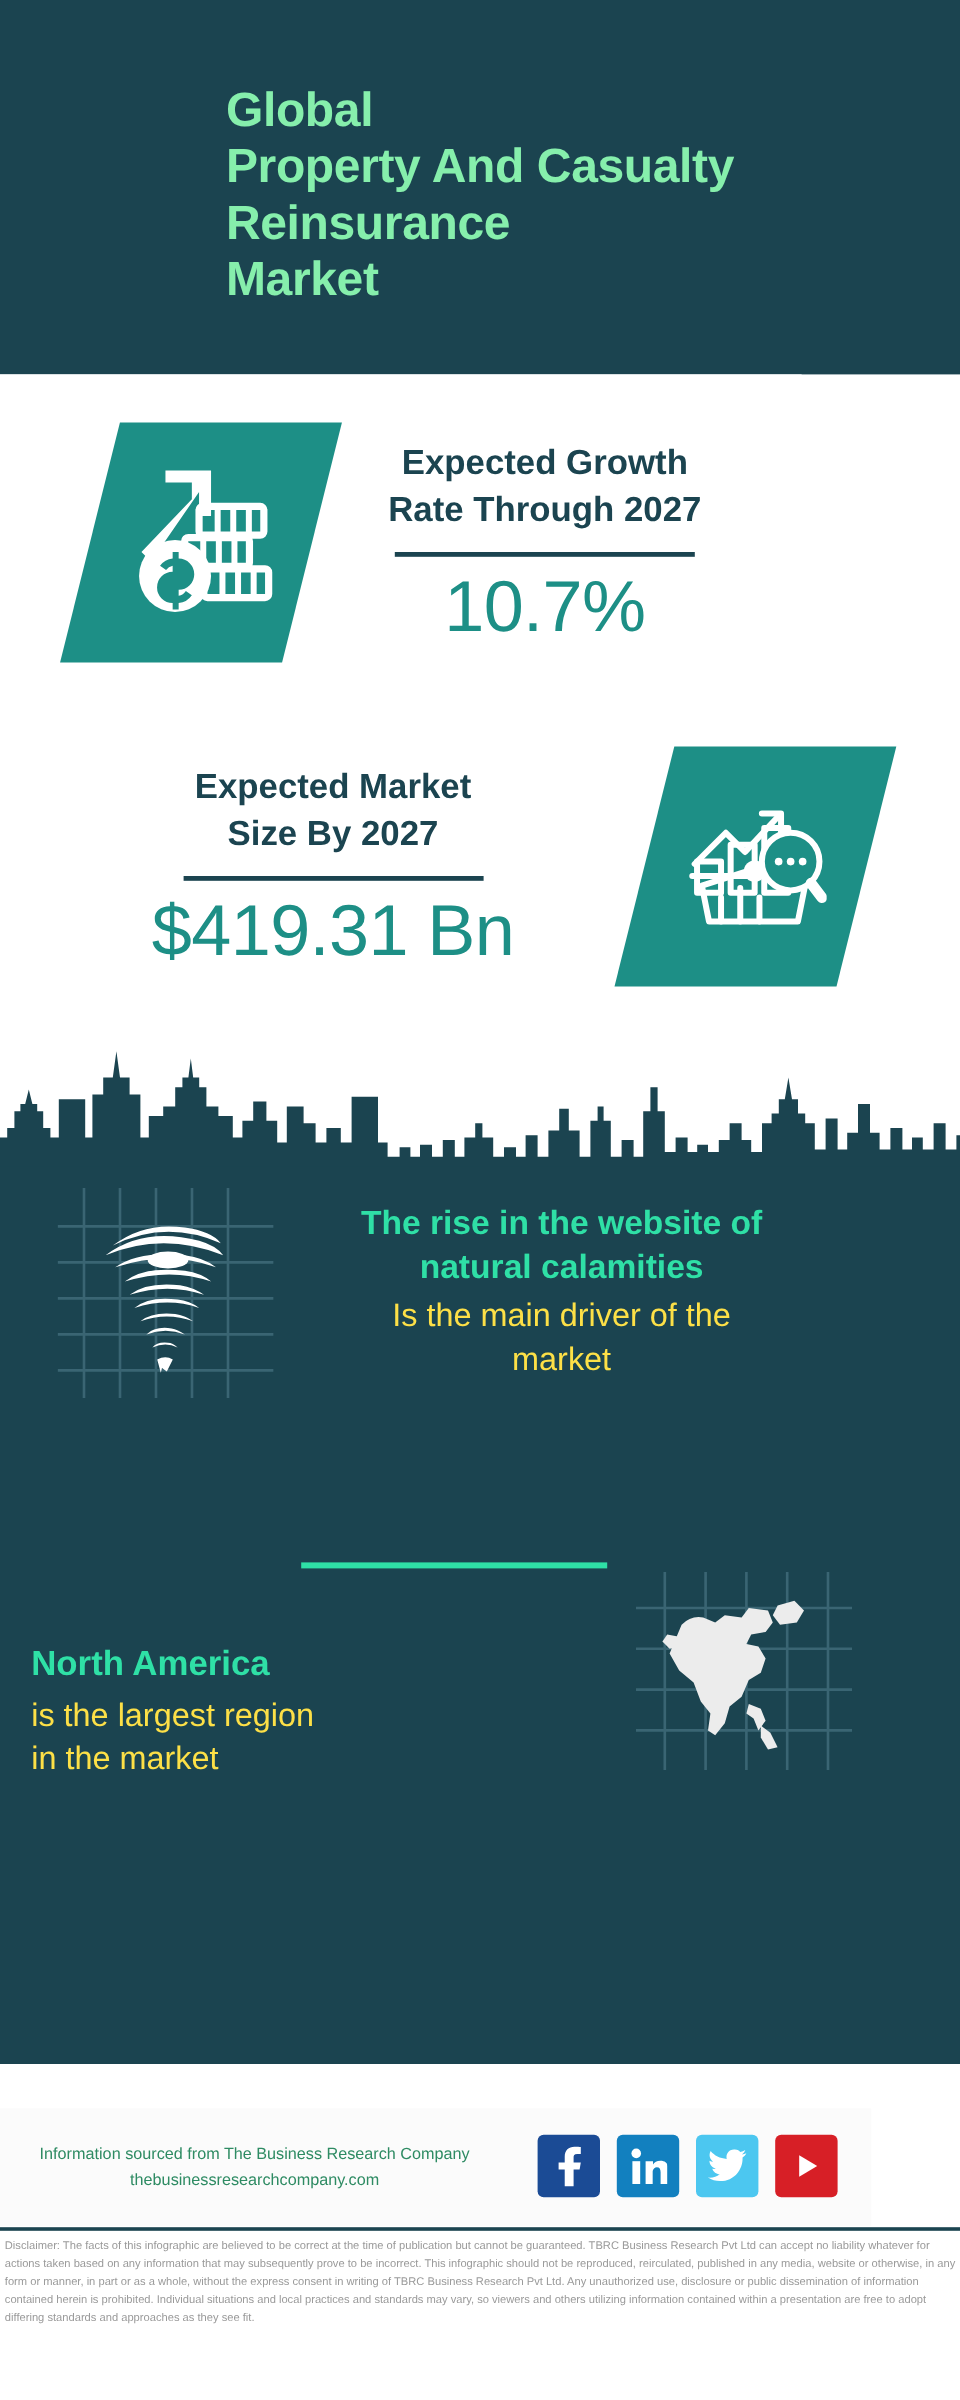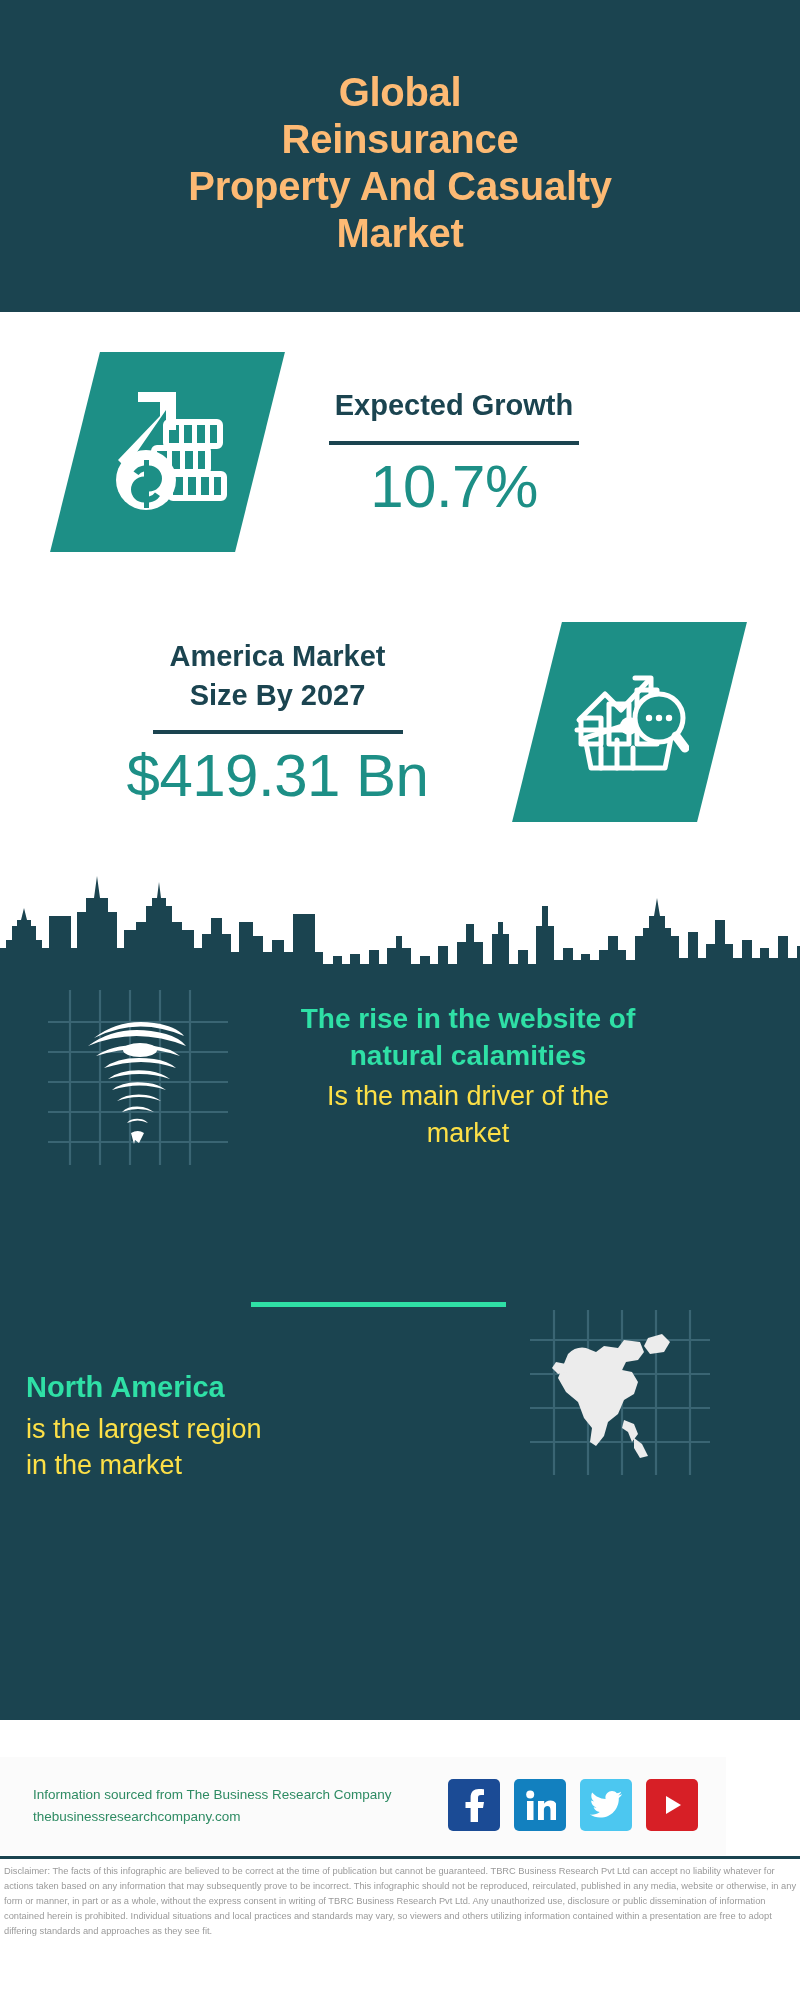--- a/index.html
+++ b/index.html
@@ -14,25 +14,24 @@
 
   
   .header {
     width:800px; height:312px;
     background:#1b4450;
     display:flex; flex-direction:column;
     align-items:center; justify-content:center;
     padding-top:14px;
   }
   .header-title {
-    color:#fdba74;
+    color:#86efac;
     font-size:40px;
     font-weight:bold;
     line-height:1.17;
-    text-align:center;
     letter-spacing:-0.3px;
   }
   .header-title .ln { display:block; }
 
   
   .growth-section {
     position:relative;
     width:668px; height:280px;
     background:#ffffff;
     display:flex; align-items:center;
@@ -128,21 +127,21 @@
     width:420px;
     text-align:left;
   }
 
   
   .footer {
     position:absolute;
     left:0; top:1757px;
     width:726px; height:98px;
     background:#fbfbfb;
-    display:flex; align-items:center;
+    display:flex; align-items:center;text-align:center;
   }
   .footer-text {
     margin-left:33px;
     color:#2e8b63;
     font-size:13.5px;
     line-height:1.65;
   }
   .footer-text .l2 { display:block; }
   .social-row {
     position:absolute;
@@ -172,22 +171,22 @@
     line-height:1.62;
     text-align:left;
   }
 </style>
 </head>
 <body>
 
 <div class="header">
   <div class="header-title">
     <span class="ln">Global</span>
+    <span class="ln">Property And Casualty</span>
     <span class="ln">Reinsurance</span>
-    <span class="ln">Property And Casualty</span>
     <span class="ln">Market</span>
   </div>
 </div>
 
 <div class="growth-section">
   <div class="growth-badge-wrap">
     <div class="para-badge">
       <span class="ico">
         <svg width="128" height="120" viewBox="0 0 128 120">
           <g fill="#ffffff">
@@ -207,30 +206,31 @@
             <circle cx="42" cy="90" r="30"></circle>
             <path d="M40 70 h5 v5.5 a13 13 0 0 1 0 26 v5 a9 9 0 0 0 6-4 l5 3.5 a15 15 0 0 1 -11 6.5 v5.5 h-5 v-5.5 a13 13 0 0 1 0-26 v-5 a9 9 0 0 0 -5.5 3.5 l-5-3.5 a15 15 0 0 1 10.5-6 z" fill="#1d8f86"></path>
           </g>
         </svg>
       </span>
     </div>
   </div>
   <div class="growth-text">
     <div class="stat-label">
       <span>Expected Growth</span><br>
+      <span>Rate Through 2027</span>
     </div>
     <div class="stat-rule"></div>
     <div class="stat-value">10.7%</div>
   </div>
 </div>
 
 <div class="size-section">
   <div class="size-text">
     <div class="stat-label">
-      <span>America Market</span><br>
+      <span>Expected Market</span><br>
       <span>Size By 2027</span>
     </div>
     <div class="stat-rule"></div>
     <div class="stat-value">$419.31 Bn</div>
   </div>
   <div class="size-badge-wrap">
     <div class="para-badge">
       <span class="ico">
         <svg width="118" height="112" viewBox="0 0 118 112">
           <g fill="none" stroke="#ffffff" stroke-width="5" stroke-linecap="round" stroke-linejoin="round">

